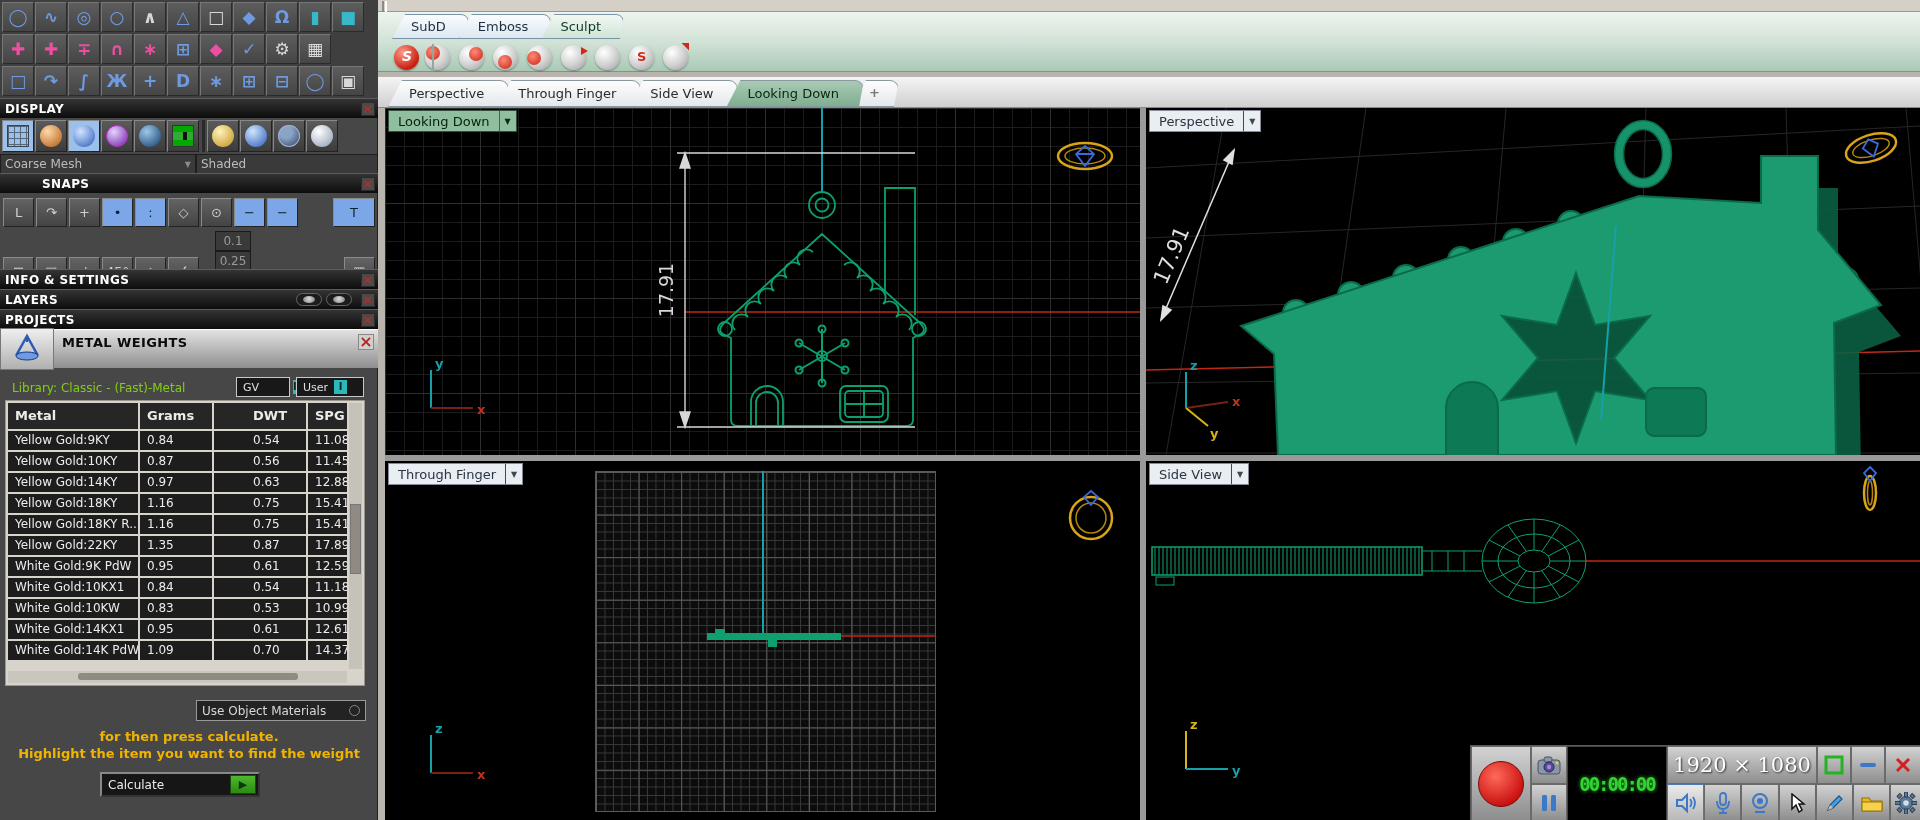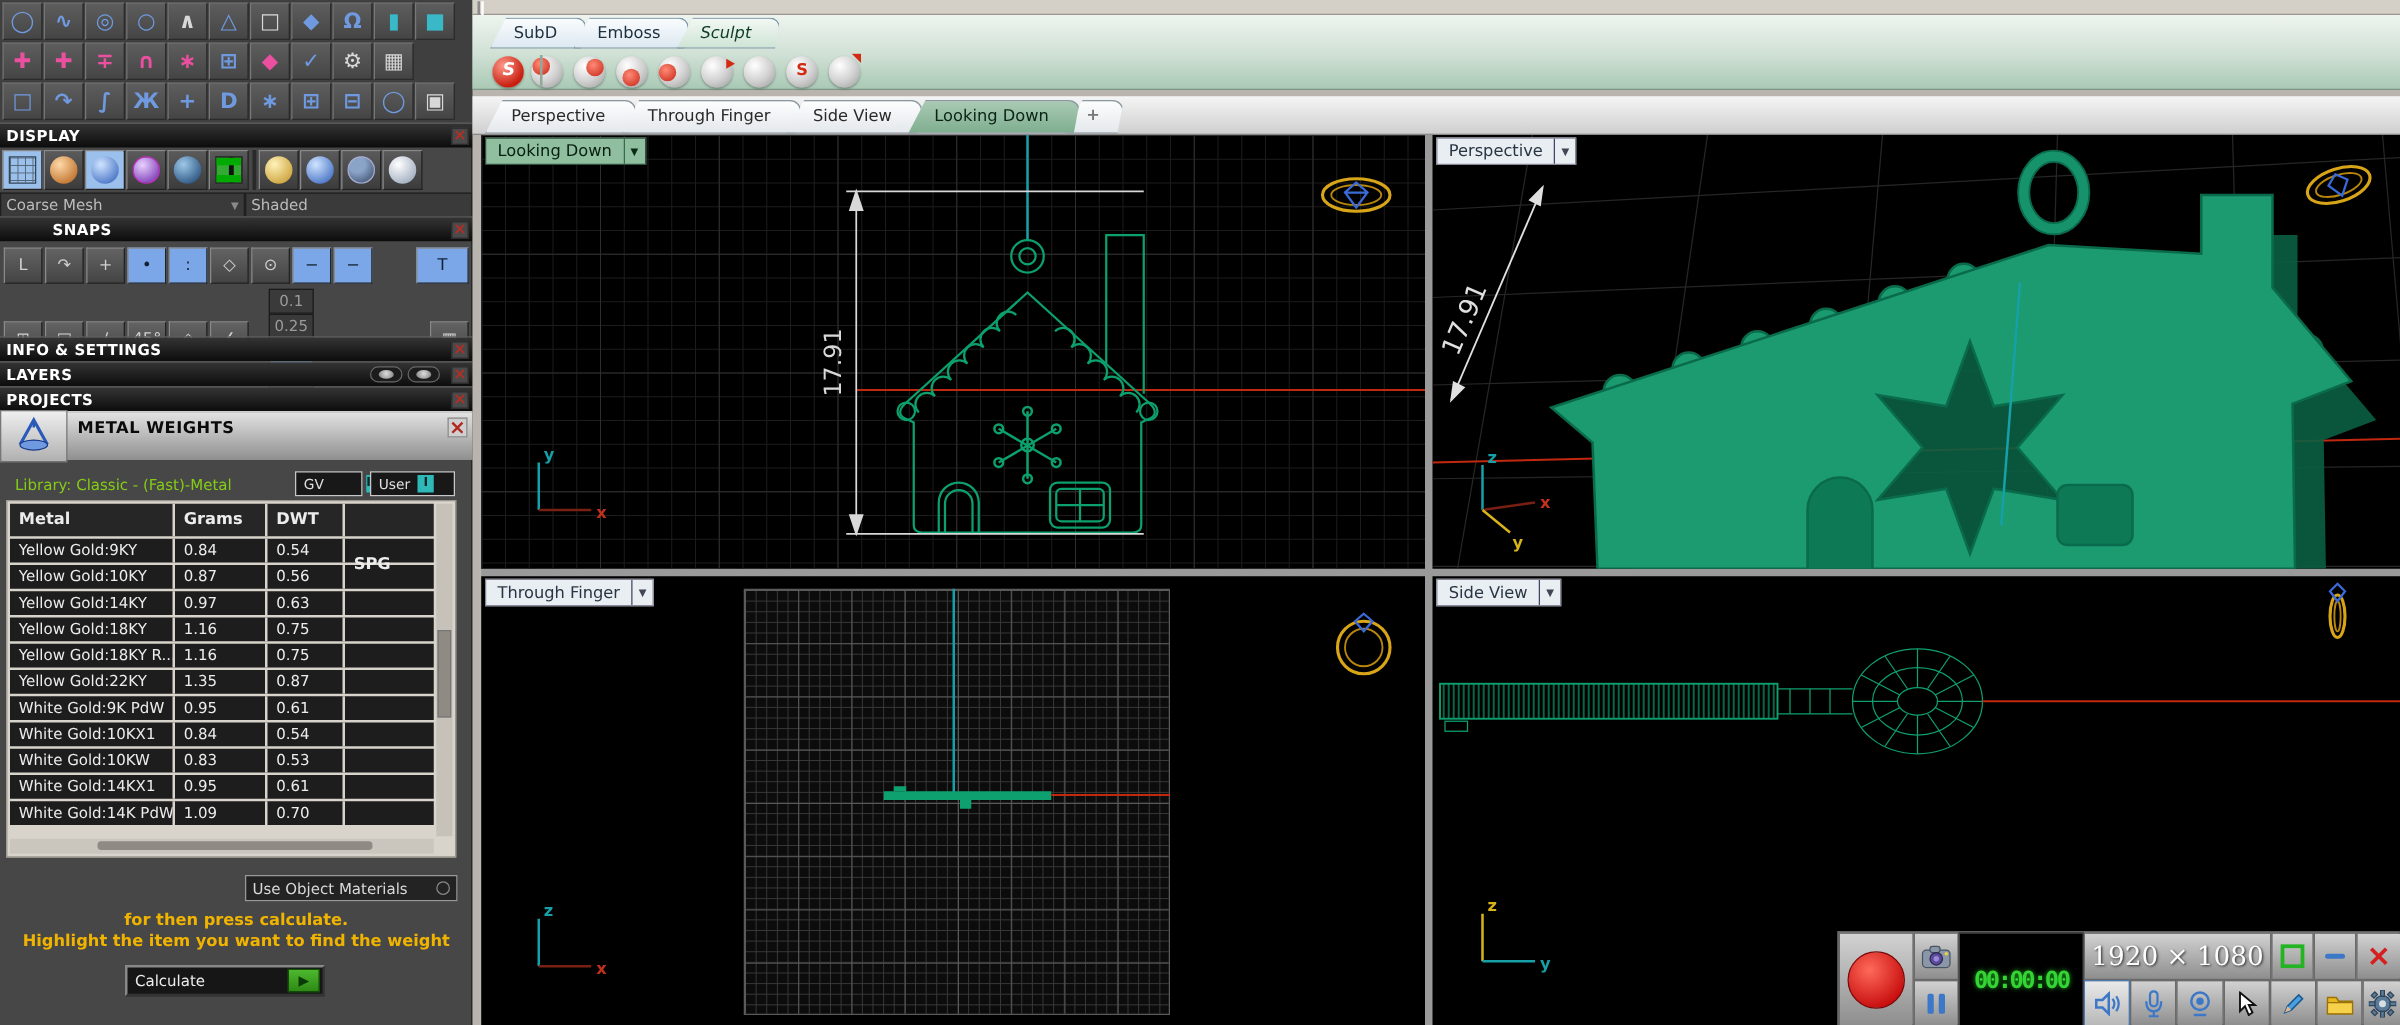--- a/index.html
+++ b/index.html
@@ -80,22 +80,22 @@
 
   .table-frame { position:absolute; top:400px; left:5px; width:360px; height:286px;
     background:#d8d4cc; border:1px solid #9a968e; padding:2px; }
   .t-grid { position:absolute; left:2px; top:2px; right:17px; }
   .t-head { display:flex; height:26px; background:#262626; margin-bottom:2px; }
   .t-head > div { color:#ececec; font-size:13px; font-weight:bold; padding:5px 0 0 7px; }
   .t-row { display:flex; height:19px; background:#1d1d1d; margin-bottom:2px; cursor:pointer; }
   .t-row > div { color:#ececec; font-size:12px; padding:2px 0 0 7px; white-space:nowrap; overflow:hidden; }
   .c-metal { width:132px; border-right:2px solid #d8d4cc; }
   .c-grams { width:74px; border-right:2px solid #d8d4cc; }
-  .c-dwt   { width:62px; border-right:2px solid #d8d4cc; }
-  .c-spg   { flex:1;margin-top:36px; }
+  .c-dwt   { width:62px; border-right:2px solid #d8d4cc;margin-left:32px; }
+  .c-spg   { flex:1; }
   .v-scroll { position:absolute; right:2px; top:2px; width:13px; bottom:16px; background:#c6c2ba; }
   .v-thumb { position:absolute; left:1px; top:38%; width:11px; height:70px; background:#8f8b84; border:1px solid #777; }
   .h-scroll { position:absolute; left:2px; right:17px; bottom:2px; height:12px; background:#cac6be; }
   .h-thumb { position:absolute; left:70px; top:2px; width:220px; height:7px; background:#8f8b84; border-radius:3px; }
 
   .uom-btn { position:absolute; top:700px; left:196px; width:170px; height:21px; background:#232323;
     border:1px solid #999; color:#d8d8d8; font-size:12px; display:flex; align-items:center; padding:0 5px; cursor:pointer; }
   .uom-circle { margin-left:auto; width:11px; height:11px; border:1px solid #888; border-radius:50%; }
   .instruction { position:absolute; top:728px; left:0; width:378px; text-align:center;
     color:#f0b400; font-size:13px; font-weight:bold; line-height:17px; }
@@ -109,21 +109,21 @@
   .main { position:absolute; left:378px; top:0; width:1542px; height:820px; background:#b9b5ae; }
   .top-strip { position:absolute; left:0; top:0; width:1542px; height:12px; background:#d4d0c8; border-bottom:1px solid #9a968e; }
   .grip { position:absolute; left:4px; top:1px; width:5px; height:44px; border-left:2px solid #8a8a8a; border-right:2px solid #fff; }
   .ribbon { position:absolute; left:0; top:12px; width:1542px; height:60px;
     background:linear-gradient(180deg,#eef4ef 0%,#cfe0d4 55%,#a9c9b5 100%); border-bottom:1px solid #7a9a86; }
   .rtab-row { position:absolute; left:14px; top:2px; height:25px; display:flex; }
   .rtab { height:25px; padding:4px 22px 0 18px; font-size:13px; color:#1d2f3f;
     background:linear-gradient(#f9fcfe,#dde8f1); border:1px solid #7a93a5;
     clip-path:polygon(13px 0,100% 0,calc(100% - 4px) 100%,0 100%);
     margin-right:-10px; border-radius:8px 8px 0 0; cursor:pointer; }
-  .rtab.active { background:linear-gradient(#f2f8f3,#cfe4d6); color:#0e3a24; z-index:2; position:relative;font-style:italic; }
+  .rtab.active { background:linear-gradient(#f2f8f3,#cfe4d6); color:#0e3a24; z-index:2; position:relative; }
   .rtool-row { position:absolute; left:16px; top:30px; height:30px; display:flex; align-items:center; }
   .sph { width:25px; height:25px; border-radius:50%; margin-right:9px; position:relative; cursor:pointer;
     background:radial-gradient(circle at 35% 30%,#ffffff,#cfcfcf 55%,#9a9a9a); box-shadow:0 1px 2px rgba(0,0,0,.35); }
   .sph.first { margin-right:6px; background:radial-gradient(circle at 35% 30%,#ff9a8a,#c81f10 70%); }
   .sph.first::after { content:"S"; position:absolute; left:8px; top:3px; color:#fff; font-weight:bold; font-size:14px; font-style:italic; }
   .rtool-sep { width:2px; height:26px; background:#8fa99a; margin:0 10px 0 2px; }
   .sph.crescent-tl::after,.sph.crescent-tr::after,.sph.crescent-b::after,.sph.crescent-l::after { content:"";
     position:absolute; width:14px; height:14px; border-radius:50%; background:radial-gradient(circle at 40% 35%,#ff8a76,#c42414); }
   .sph.crescent-tl::after { left:1px; top:1px; } .sph.crescent-tr::after { right:1px; top:2px; }
   .sph.crescent-b::after { left:5px; bottom:1px; } .sph.crescent-l::after { left:0; top:6px; }

